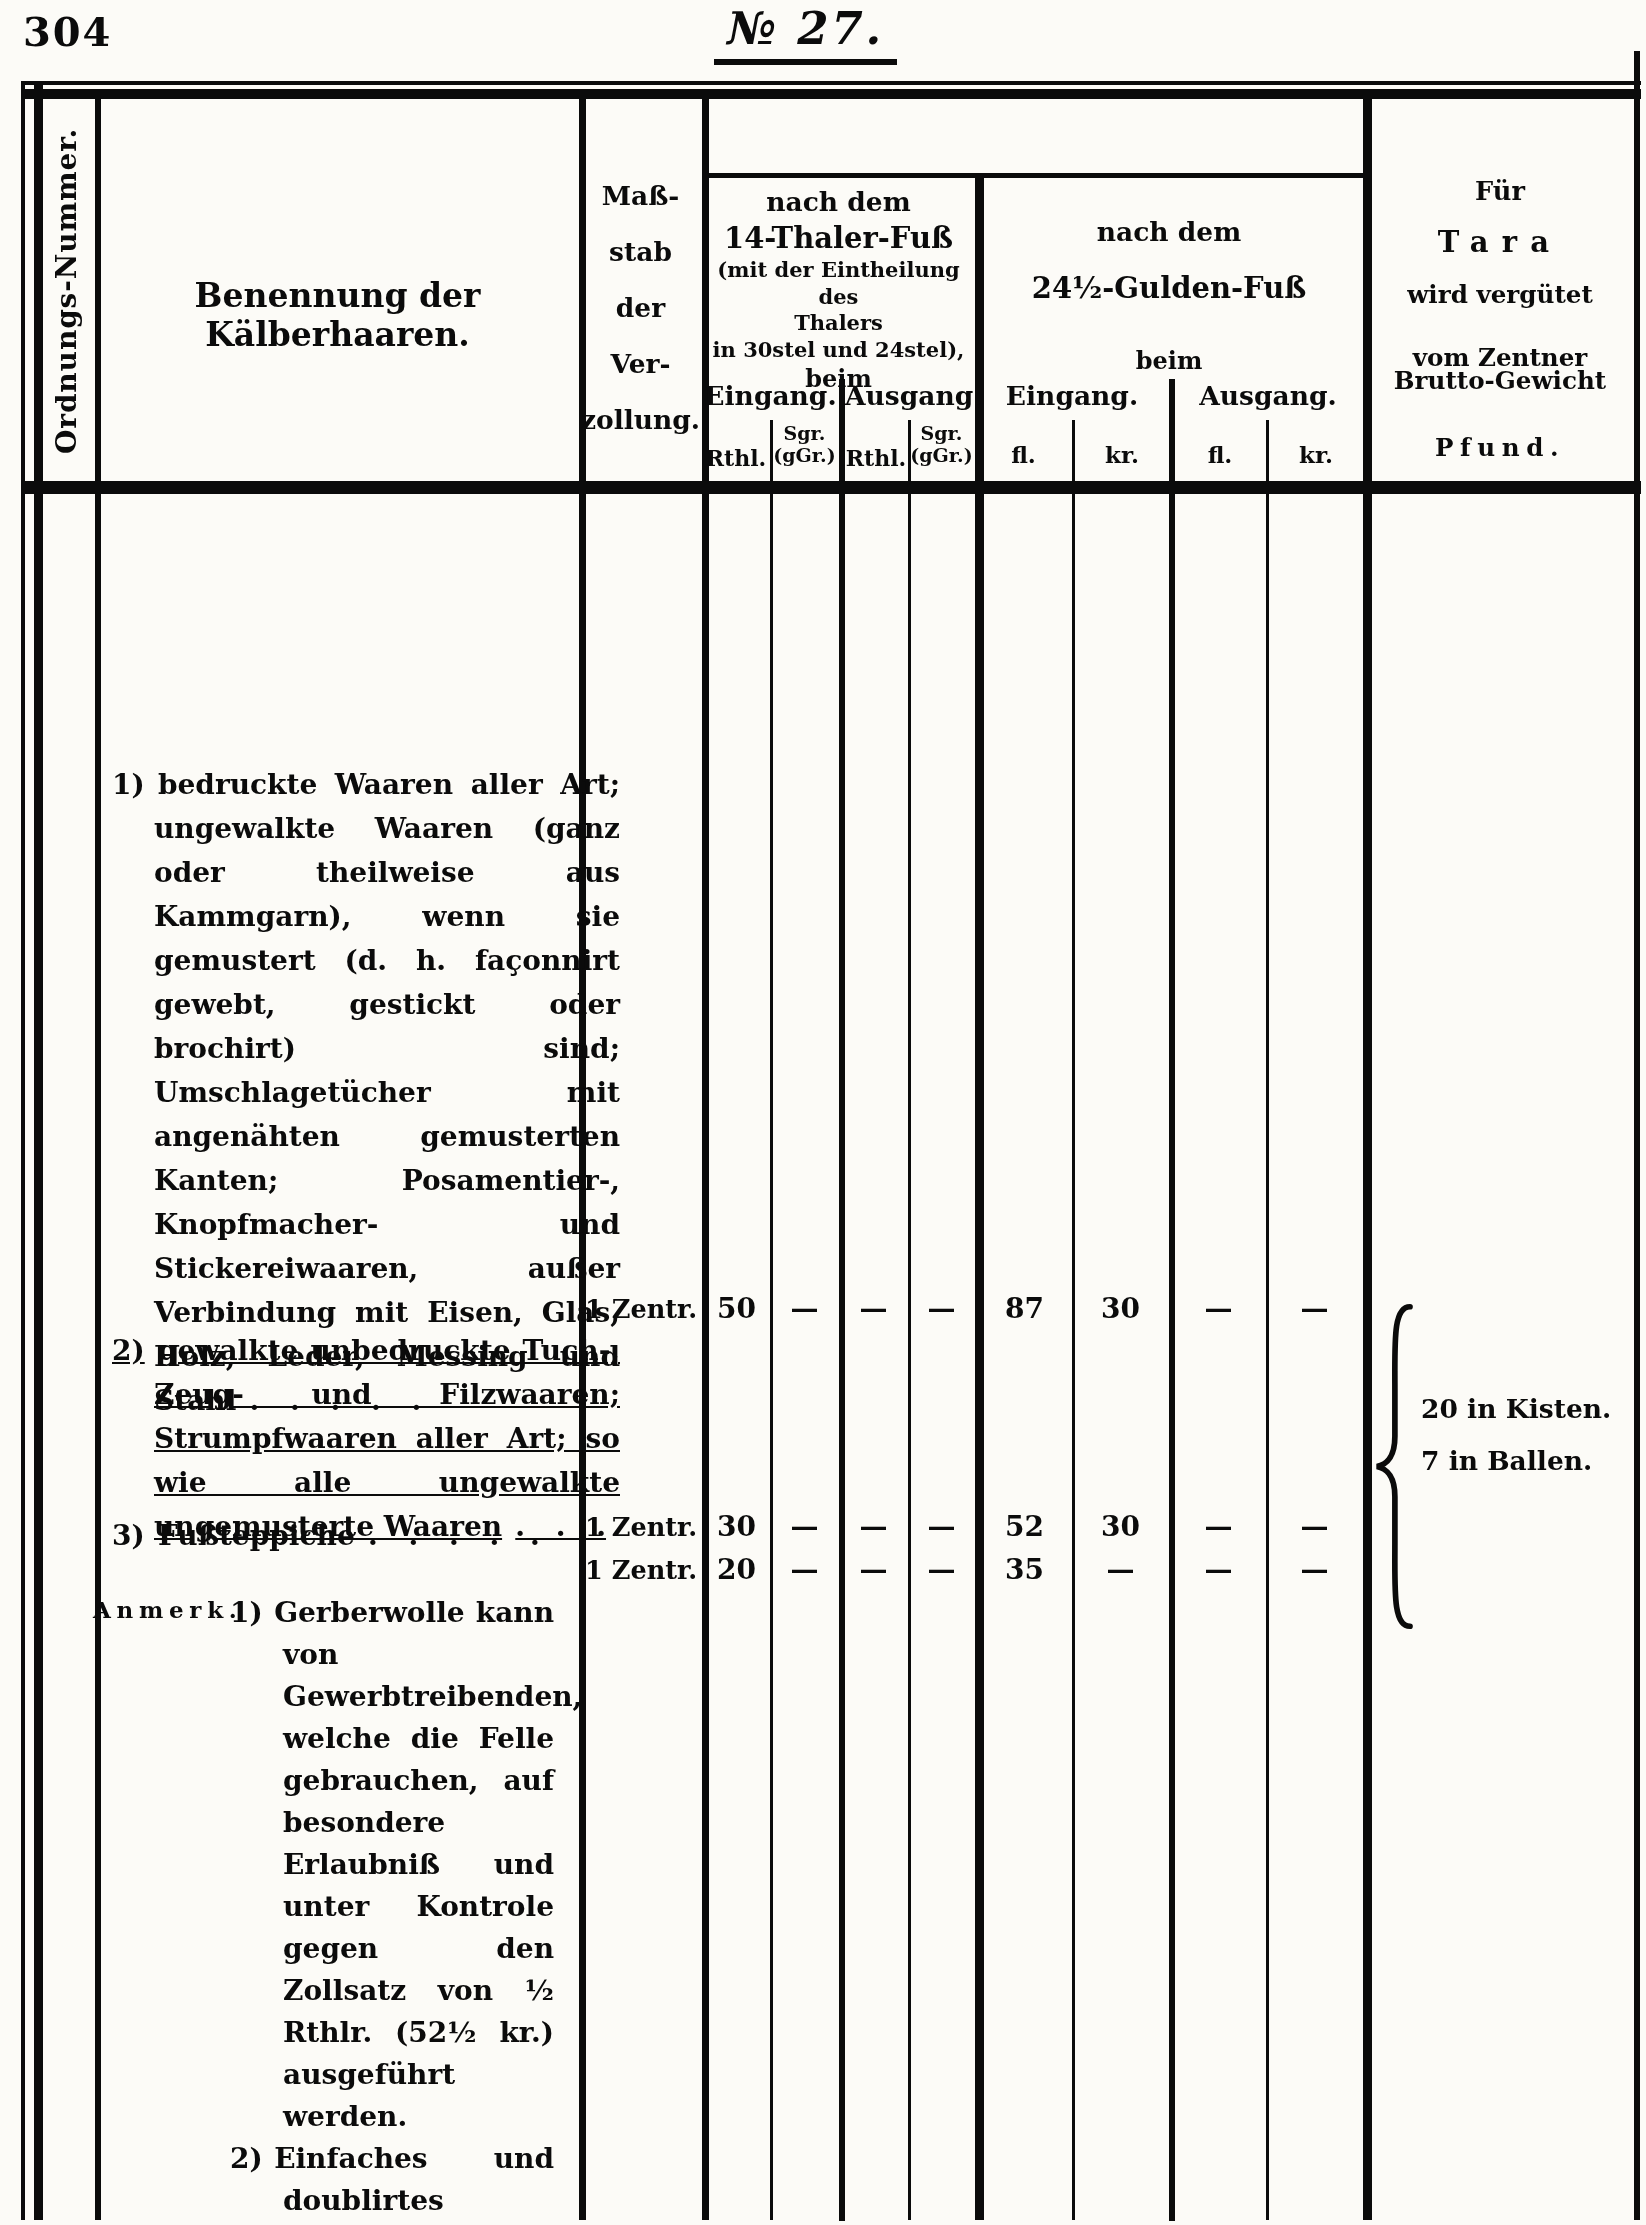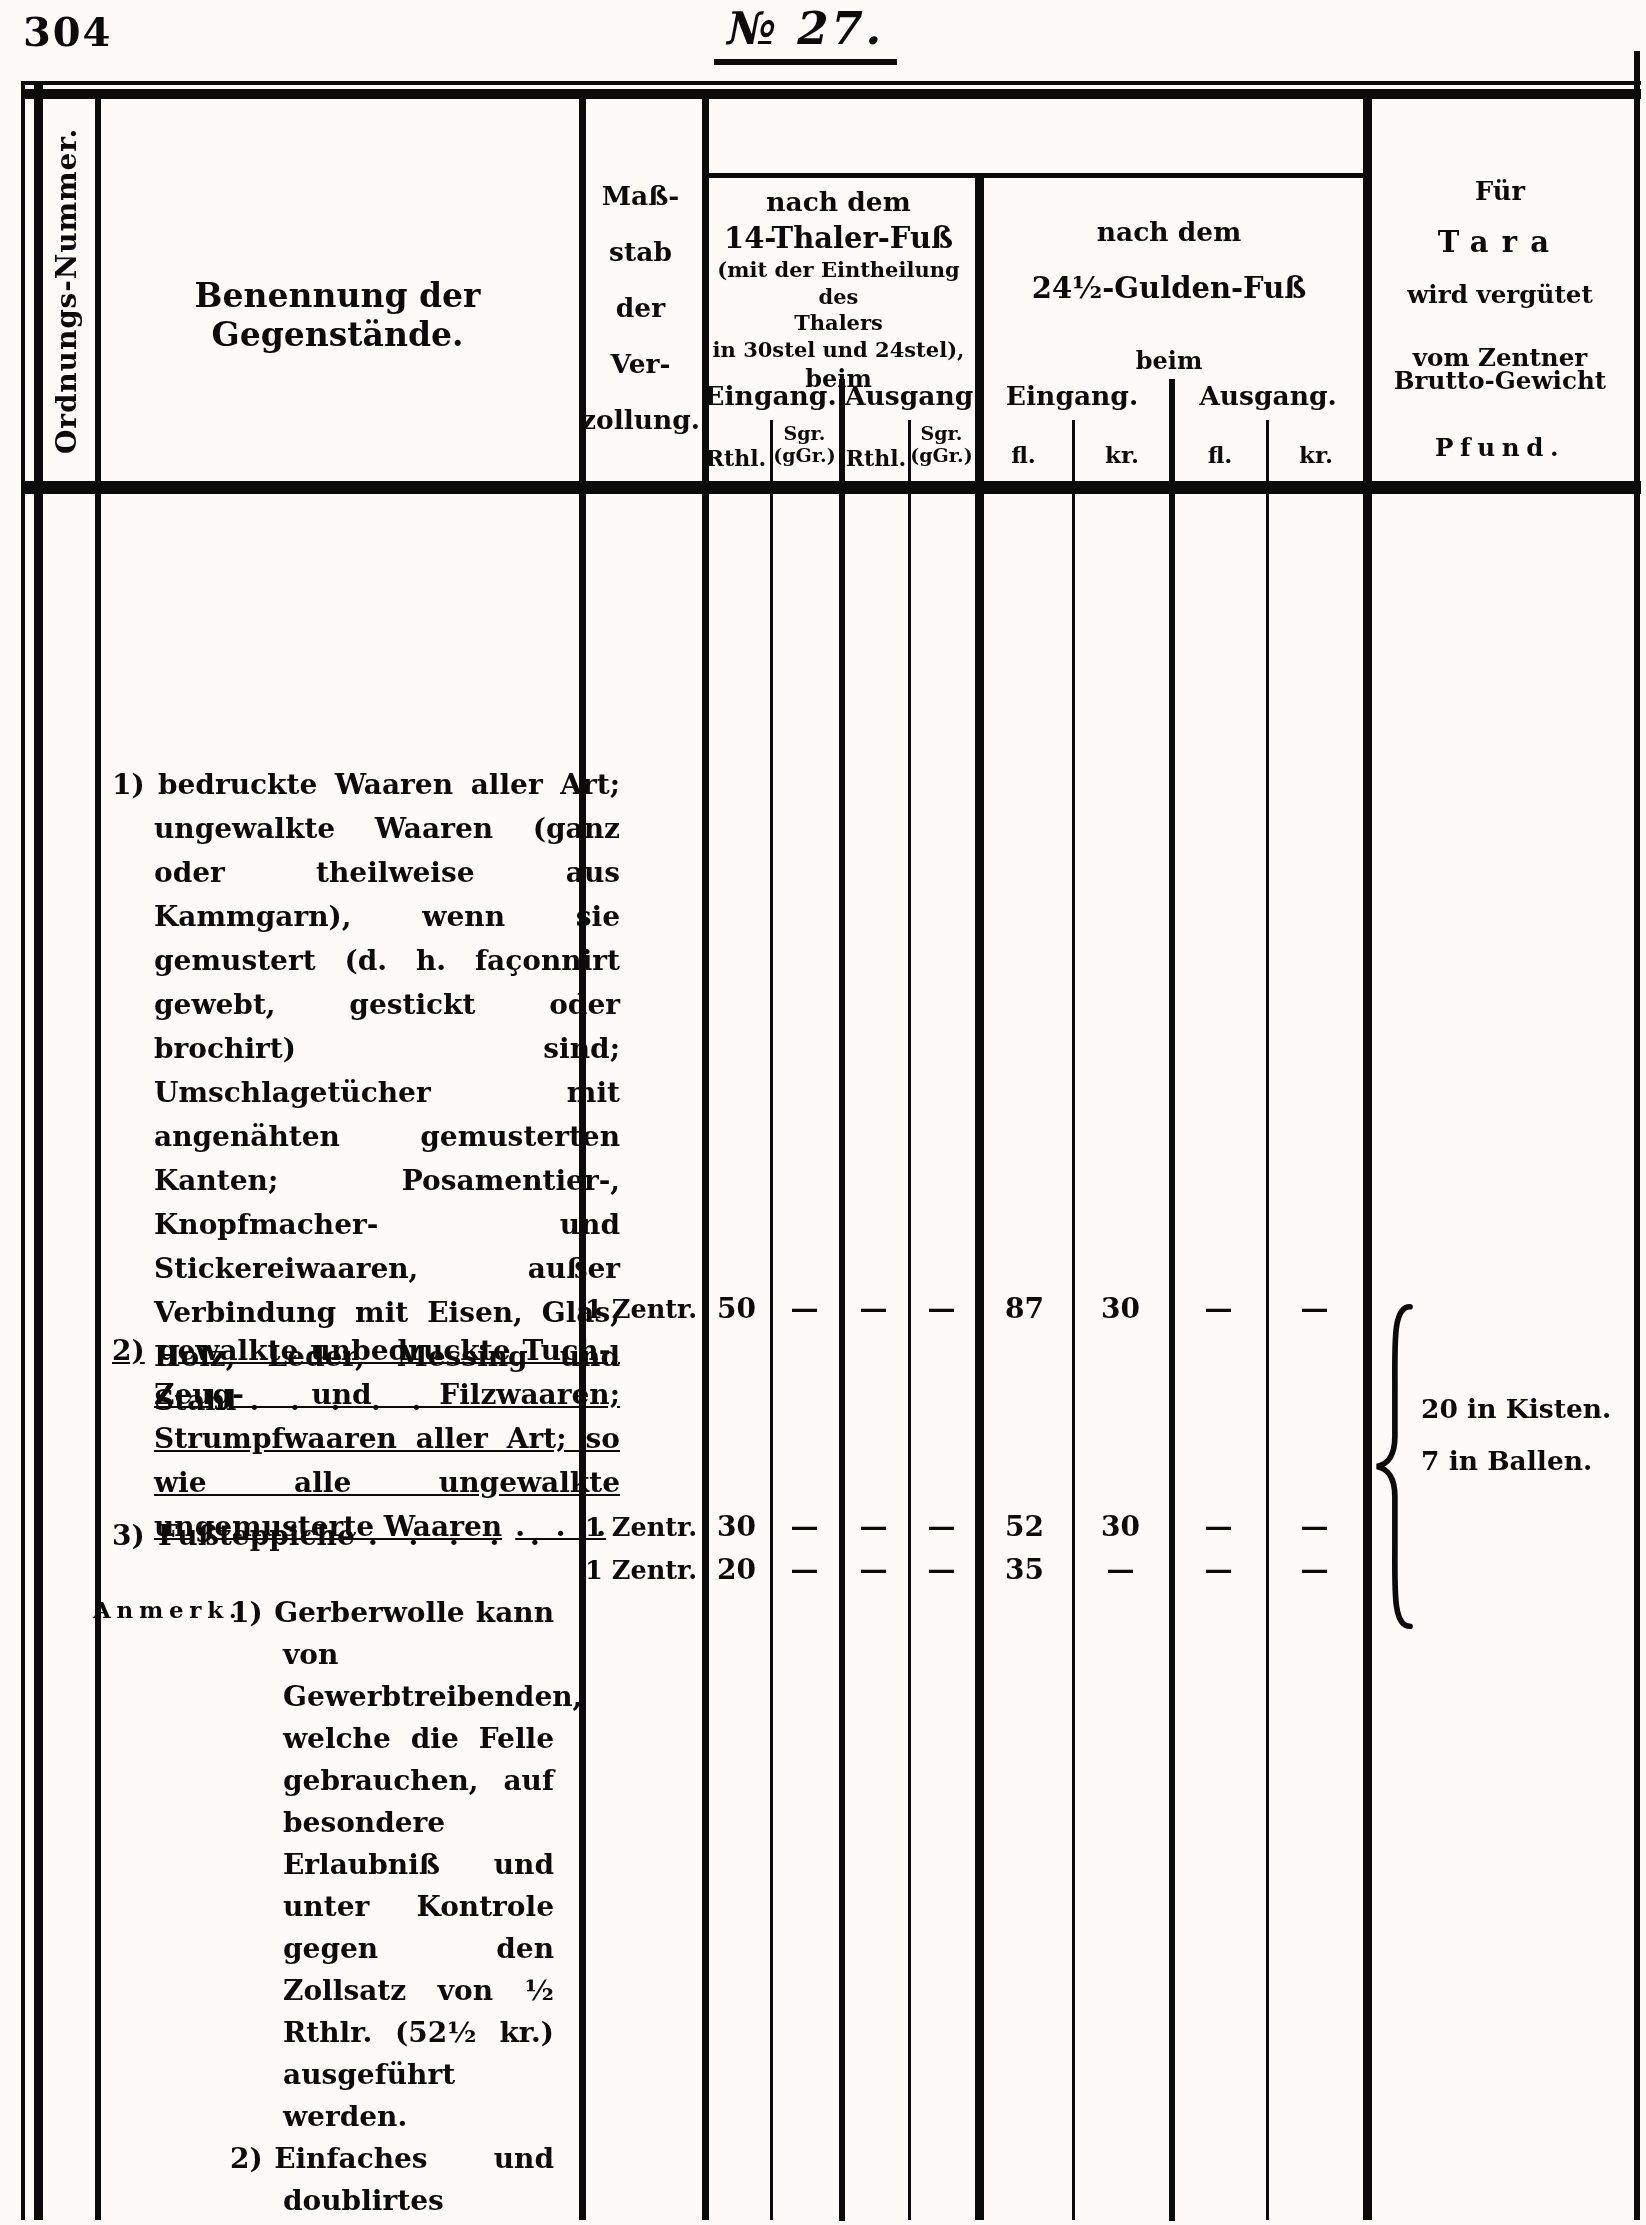--- a/index.html
+++ b/index.html
@@ -84,21 +84,21 @@
   <div class="ln" style="left:839px;top:379px;width:5.7px;height:1842px;"></div>
   <div class="ln" style="left:908px;top:420px;width:2.8px;height:1800px;"></div>
   <div class="ln" style="left:975px;top:178px;width:8.5px;height:2042px;"></div>
   <div class="ln" style="left:1072px;top:420px;width:2.8px;height:1800px;"></div>
   <div class="ln" style="left:1169px;top:379px;width:5.7px;height:1842px;"></div>
   <div class="ln" style="left:1266px;top:420px;width:2.8px;height:1800px;"></div>
   <div class="ln" style="left:1363px;top:98px;width:8.5px;height:2122px;"></div>
   <div class="ln" style="left:1634px;top:51px;width:5.7px;height:2169px;"></div>
 
   <div class="rot-label">Ordnungs-Nummer.</div>
-  <div class="hcell benennung-label">Benennung der Gegenstände.</div>
+  <div class="hcell benennung-label">Benennung der Kälberhaaren.</div>
 
   <div class="hcell mstack">
     <div>Maß-</div>
     <div>stab</div>
     <div>der</div>
     <div>Ver-</div>
     <div>zollung.</div>
   </div>
 
 

